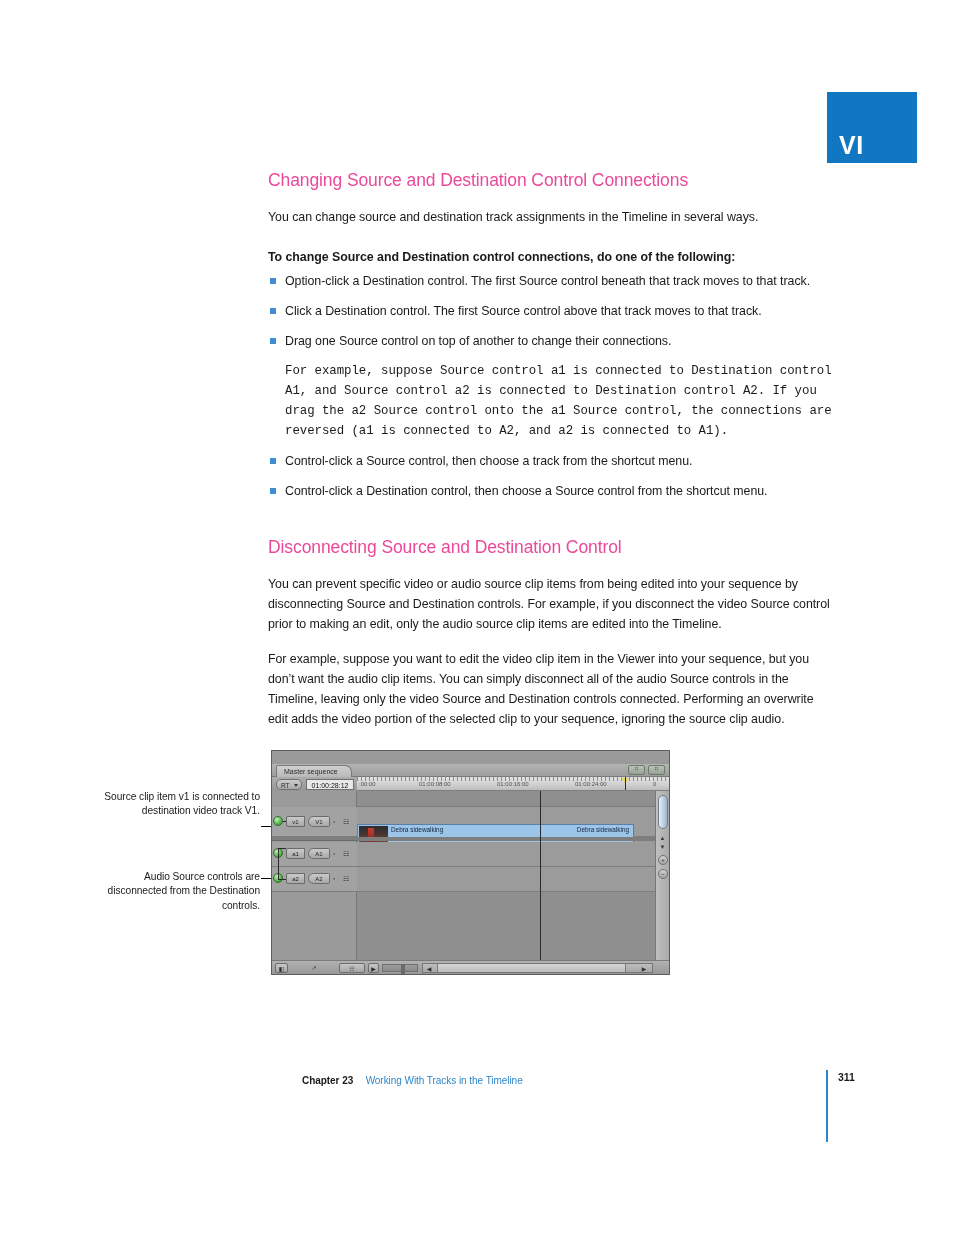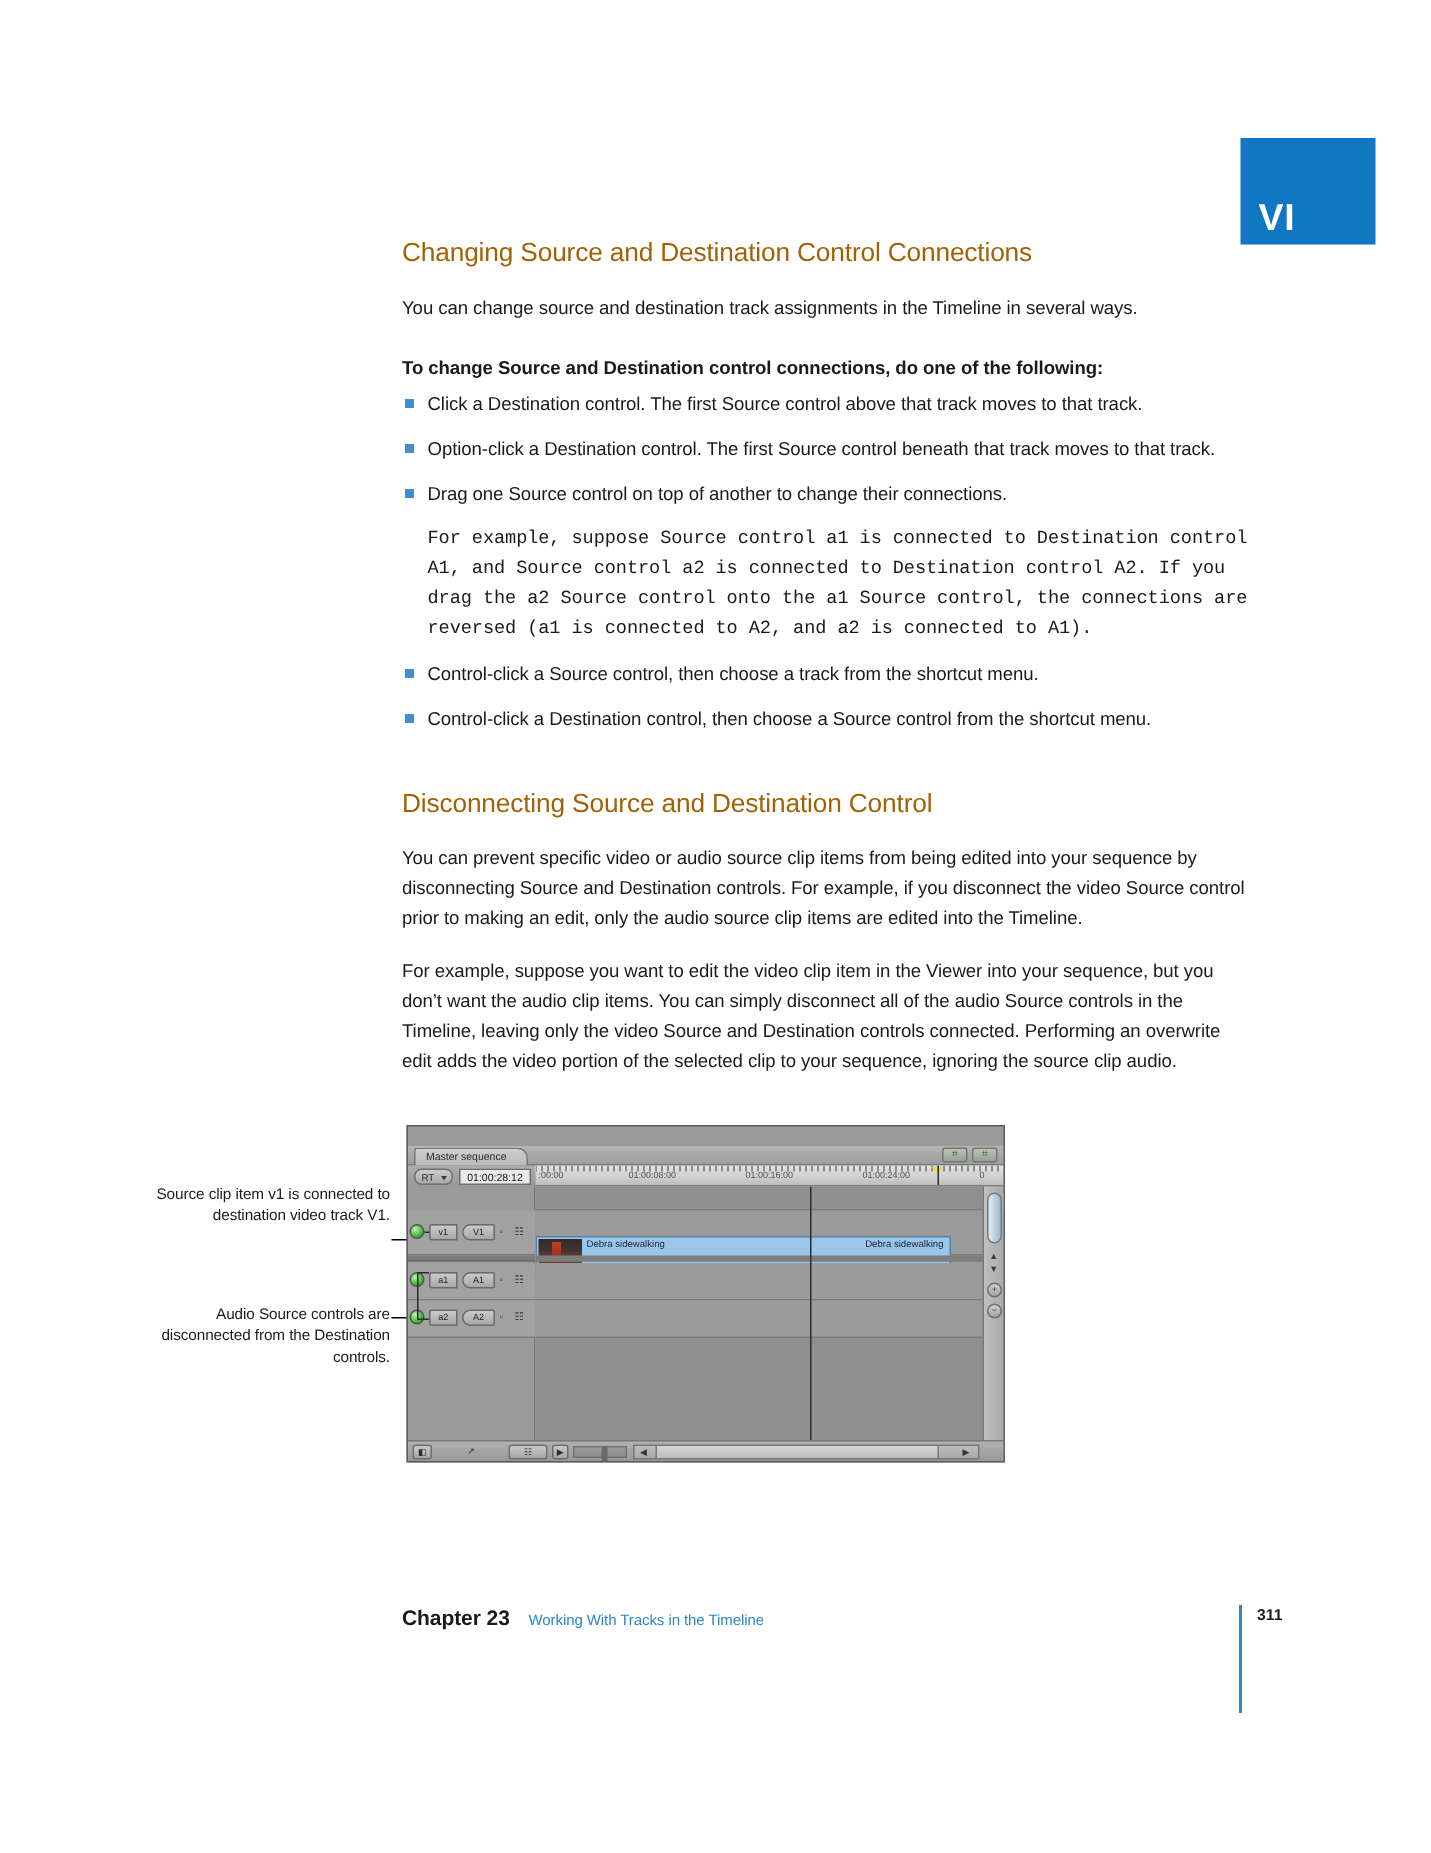--- a/index.html
+++ b/index.html
@@ -33,24 +33,24 @@
   }
 
   
   #content {
     position: absolute;
     left: 268px; top: 158px;
     width: 568px;
   }
 
   h1.section-heading {
-    color: #a16207;
+    color: #ec4899;
     font-size: 17.5px;
     font-weight: normal;
-    margin: 0 0 5px 0;
+    margin: 12px 0 5px 0;
     line-height: 1.25;
     letter-spacing: -0.1px;
   }
   h1.section-heading.second { margin-top: 36px; }
 
   p.body-text {
     font-size: 12.4px;
     line-height: 1.62;
     margin: 15px 0 0 0;
     letter-spacing: -0.05px;
@@ -436,24 +436,25 @@
   #hs-right { right: 2px; }
 
   
   #footer {
     position: absolute;
     left: 268px; top: 1070px;
     width: 580px;
     height: 20px;
   }
   #footer .chapter-label {
-    font-size: 14px;
+    font-size: 10px;
     font-weight: bold;
     color: #1a1a1a;
     letter-spacing: -0.05px;
+    margin-left: 34px;
   }
   #footer .chapter-title {
     font-size: 10px;
     color: #2d86c9;
     margin-left: 8px;
     letter-spacing: -0.05px;
   }
   #page-rule {
     position: absolute;
     left: 826px; top: 1070px;
@@ -476,22 +477,22 @@
 </div>
 
 <div id="content">
 
   <h1 class="section-heading">Changing Source and Destination Control Connections</h1>
   <p class="body-text">You can change source and destination track assignments in the Timeline in several ways.</p>
 
   <p class="task-heading">To change Source and Destination control connections, do one of the following:</p>
 
   <ul class="bullets">
+    <li>Option-click a Destination control. The first Source control beneath that track moves to that track.</li>
     <li>Click a Destination control. The first Source control above that track moves to that track.</li>
-    <li>Option-click a Destination control. The first Source control beneath that track moves to that track.</li>
     <li>Drag one Source control on top of another to change their connections.</li>
     <li class="no-bullet">For example, suppose Source control a1 is connected to Destination control A1, and Source control a2 is connected to Destination control A2. If you drag the a2 Source control onto the a1 Source control, the connections are reversed (a1 is connected to A2, and a2 is connected to A1).</li>
     <li>Control-click a Source control, then choose a track from the shortcut menu.</li>
     <li>Control-click a Destination control, then choose a Source control from the shortcut menu.</li>
   </ul>
 
   <h1 class="section-heading second">Disconnecting Source and Destination Control</h1>
   <p class="body-text">You can prevent specific video or audio source clip items from being edited into your sequence by disconnecting Source and Destination controls. For example, if you disconnect the video Source control prior to making an edit, only the audio source clip items are edited into the Timeline.</p>
   <p class="body-text">For example, suppose you want to edit the video clip item in the Viewer into your sequence, but you don’t want the audio clip items. You can simply disconnect all of the audio Source controls in the Timeline, leaving only the video Source and Destination controls connected. Performing an overwrite edit adds the video portion of the selected clip to your sequence, ignoring the source clip audio.</p>
 

